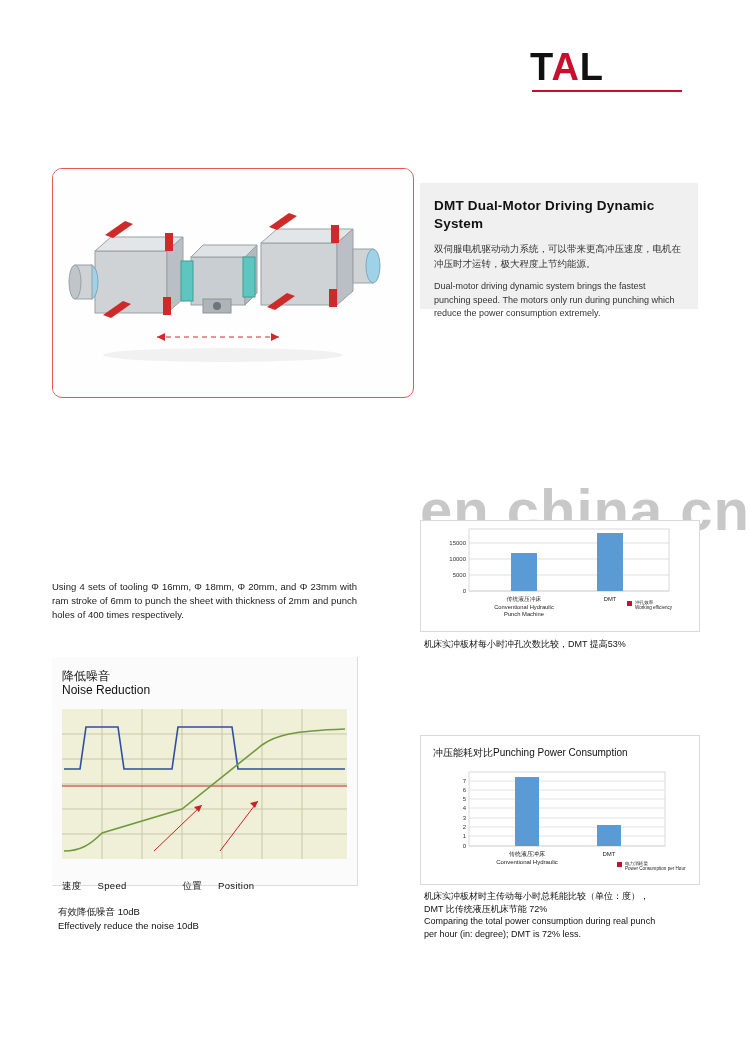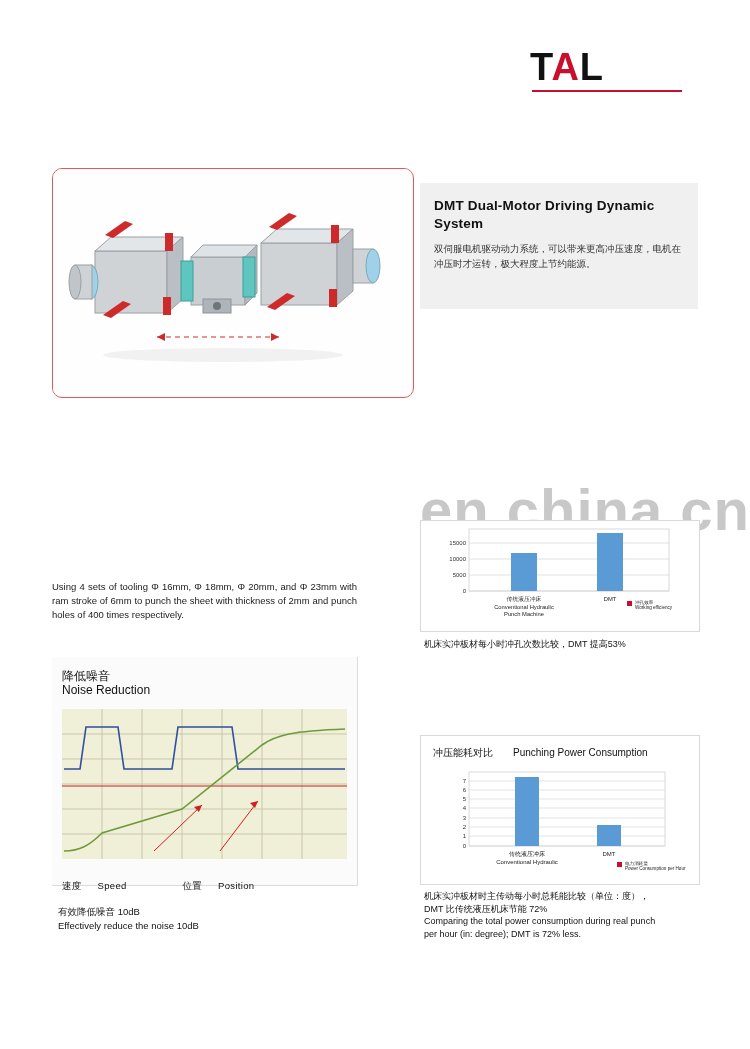--- a/index.html
+++ b/index.html
@@ -186,21 +186,21 @@
     background: #ffffff;
     border: 1px solid #d9d9d9;
   }
   #chart2-title {
     position: absolute;
     left: 12px;
     top: 10px;
     font-size: 10px;
     color: #111;
   }
-  #chart2-title .en { margin-left: 20px; }
+  #chart2-title .en { margin-left: 0; }
   #chart2-caption {
     position: absolute;
     left: 424px;
     top: 890px;
     width: 300px;
     font-size: 9px;
     line-height: 12.5px;
     color: #111;
   }
 </style>
@@ -260,20 +260,21 @@
     <polygon points="226,168 218,164 218,172" fill="#cf2a2a"></polygon>
 
     <ellipse cx="170" cy="186" rx="120" ry="7" fill="#f1f1f1"></ellipse>
   </svg>
 </div>
 
 <div id="intro-panel">
   <div class="inner">
     <div id="intro-title">DMT Dual-Motor Driving Dynamic System</div>
     <div class="intro-cn">双伺服电机驱动动力系统，可以带来更高冲压速度，电机在冲压时才运转，极大程度上节约能源。</div>
+    <div class="intro-en">Dual-motor driving dynamic system brings the fastest punching speed. The motors only run during punching which reduce the power consumption extremely.</div>
   </div>
 </div>
 
 <div id="watermark">en.china.cn</div>
 
 <div id="tooling-text">Using 4 sets of tooling Φ 16mm, Φ 18mm, Φ 20mm, and Φ 23mm with ram stroke of 6mm to punch the sheet with thickness of 2mm and punch holes of 400 times respectively.</div>
 
 <div id="noise-block">
   <div id="noise-title">
     <span>降低噪音</span><br>

